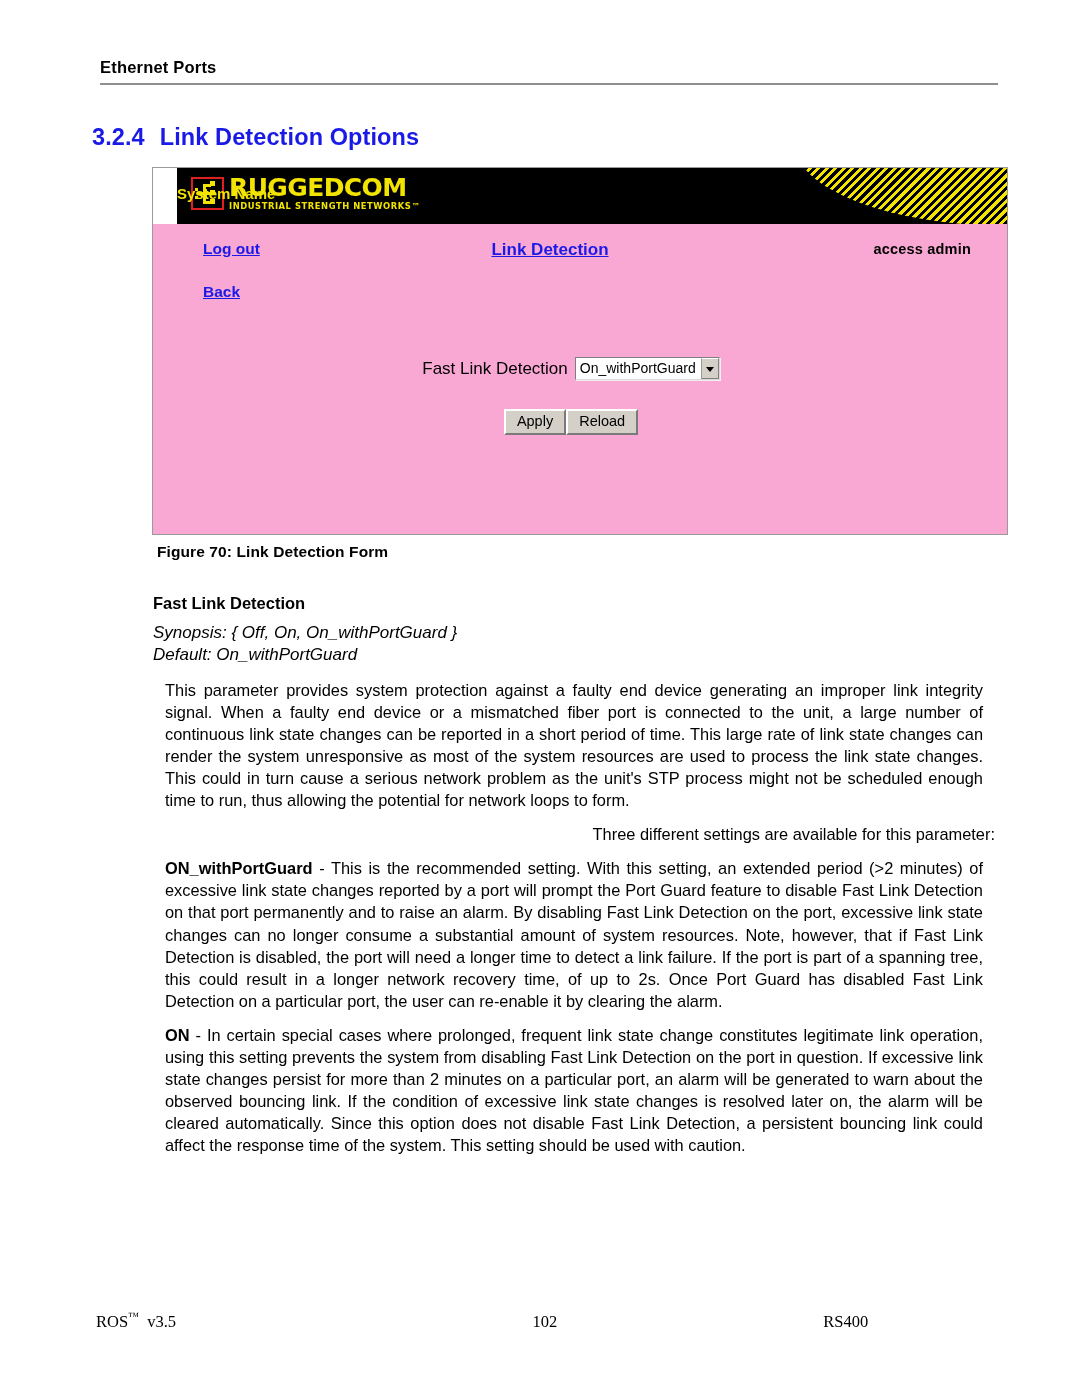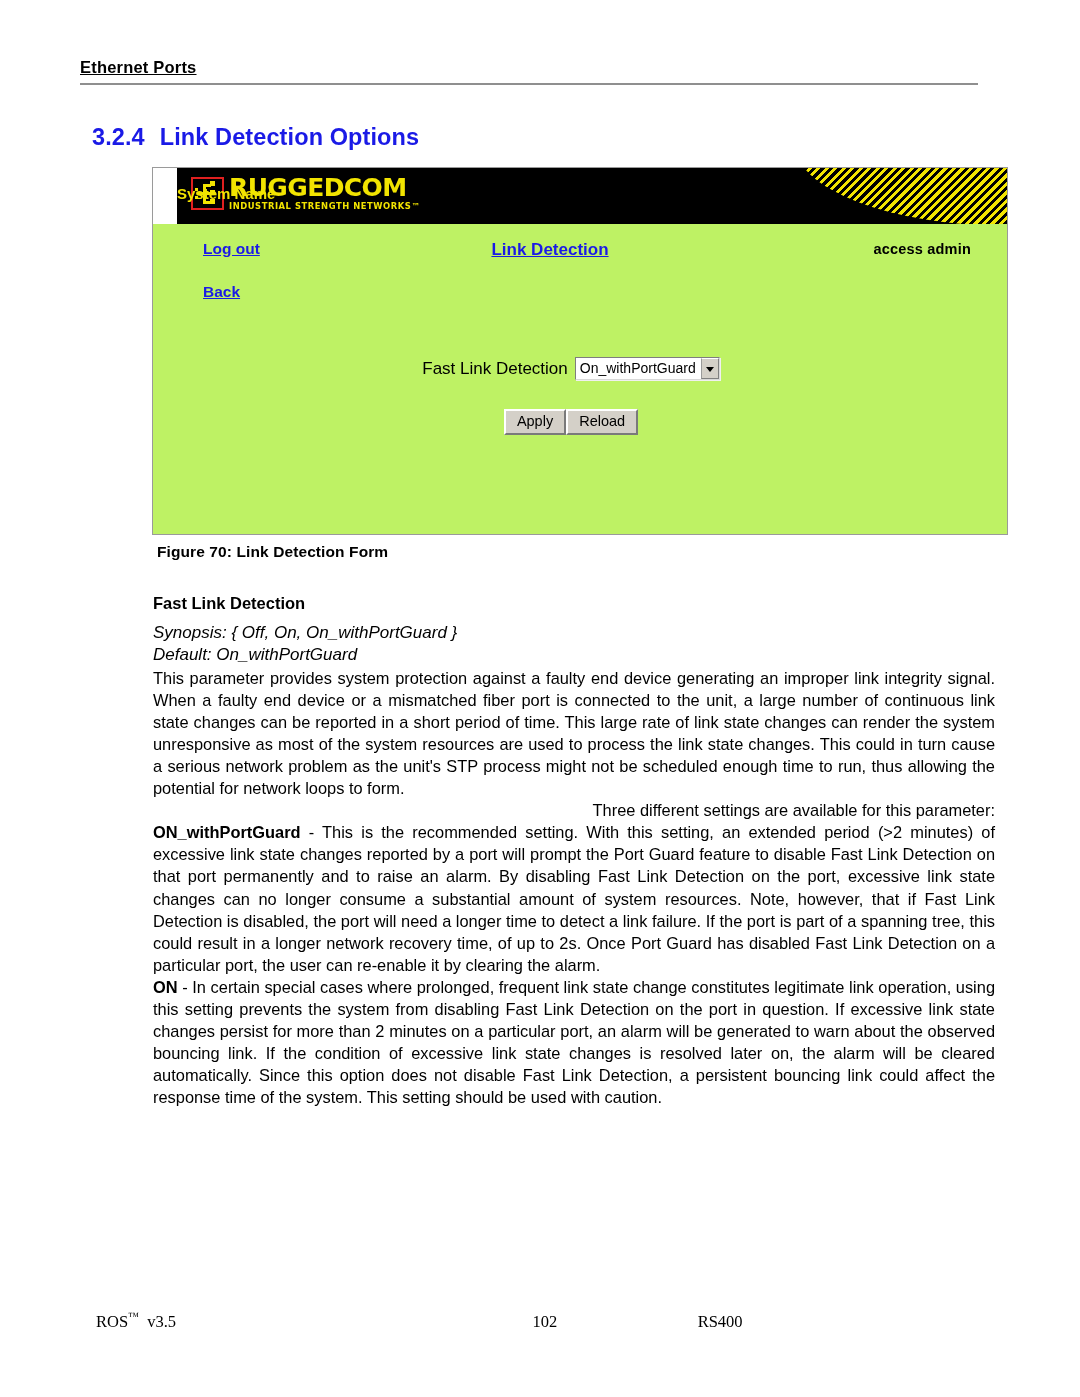--- a/index.html
+++ b/index.html
@@ -19,24 +19,23 @@
   .page {
     position: absolute;
     left: 0; top: 0;
     width: 1080px;
     height: 1397px;
   }
 
   
   .run-header {
     position: absolute;
-    left: 80px;
+    left: 100px;
     top: 58px;
     width: 898px;
-    text-decoration: underline;
   }
   .run-header-text {
     font-size: 16.5px;
     font-weight: bold;
     letter-spacing: .2px;
     padding-bottom: 6px;
   }
   .run-header-rule {
     height: 2px;
     background: #8f8f8f;
@@ -129,21 +128,21 @@
     top: -34px;
     width: 214px;
     height: 92px;
     border-bottom-left-radius: 230px 88px;
     background-image: repeating-linear-gradient(
         -45deg,
         #f2e400 0px, #f2e400 3px,
         #000000 3px, #000000 6px);
   }
 
-  .shot-body { position: relative; height: 310px; background:#bef264; }
+  .shot-body { position: relative; height: 310px; background:#f9a8d4; }
   .lnk {
     position: absolute;
     color: #1a1ae6;
     font-size: 15.5px;
     font-weight: bold;
     text-decoration: underline;
     cursor: pointer;
   }
   .lnk-logout { left: 50px; top: 16px; }
   .lnk-back   { left: 50px; top: 59px; }
@@ -268,21 +267,21 @@
   .ital-line {
     font-size: 17px;
     font-style: italic;
     line-height: 1.32;
   }
   p.body {
     font-size: 16.4px;
     line-height: 1.345;
     text-align: justify;
     text-justify: inter-word;
-    margin: 0;
+    margin: 12px;
   }
   .gap-para { margin-top: 13px; text-align: right; }
   .gap-para-sm { margin-top: 11px; }
   .indent-line {
     font-size: 16.4px;
     line-height: 1.345;
     margin: 0;
     padding-left: 6px;
   }
   .b { font-weight: bold; }
@@ -293,21 +292,21 @@
     left: 96px;
     top: 1310px;
     width: 898px;
     display: flex;
     align-items: baseline;
     font-size: 16.5px;
     font-family: Liberation Serif, serif;
   }
   .f-left  { width: 33%; text-align: left; }
   .f-mid   { width: 34%; text-align: center; }
-  .f-right { width: 33%; text-align: left; }
+  .f-right { width: 33%; text-align: center; }
   .tm { font-size: 11px; vertical-align: super; }
 </style>
 </head>
 <body>
 
 <div class="page">
 
   <div class="run-header">
     <div class="run-header-text">Ethernet Ports</div>
     <div class="run-header-rule"></div>

